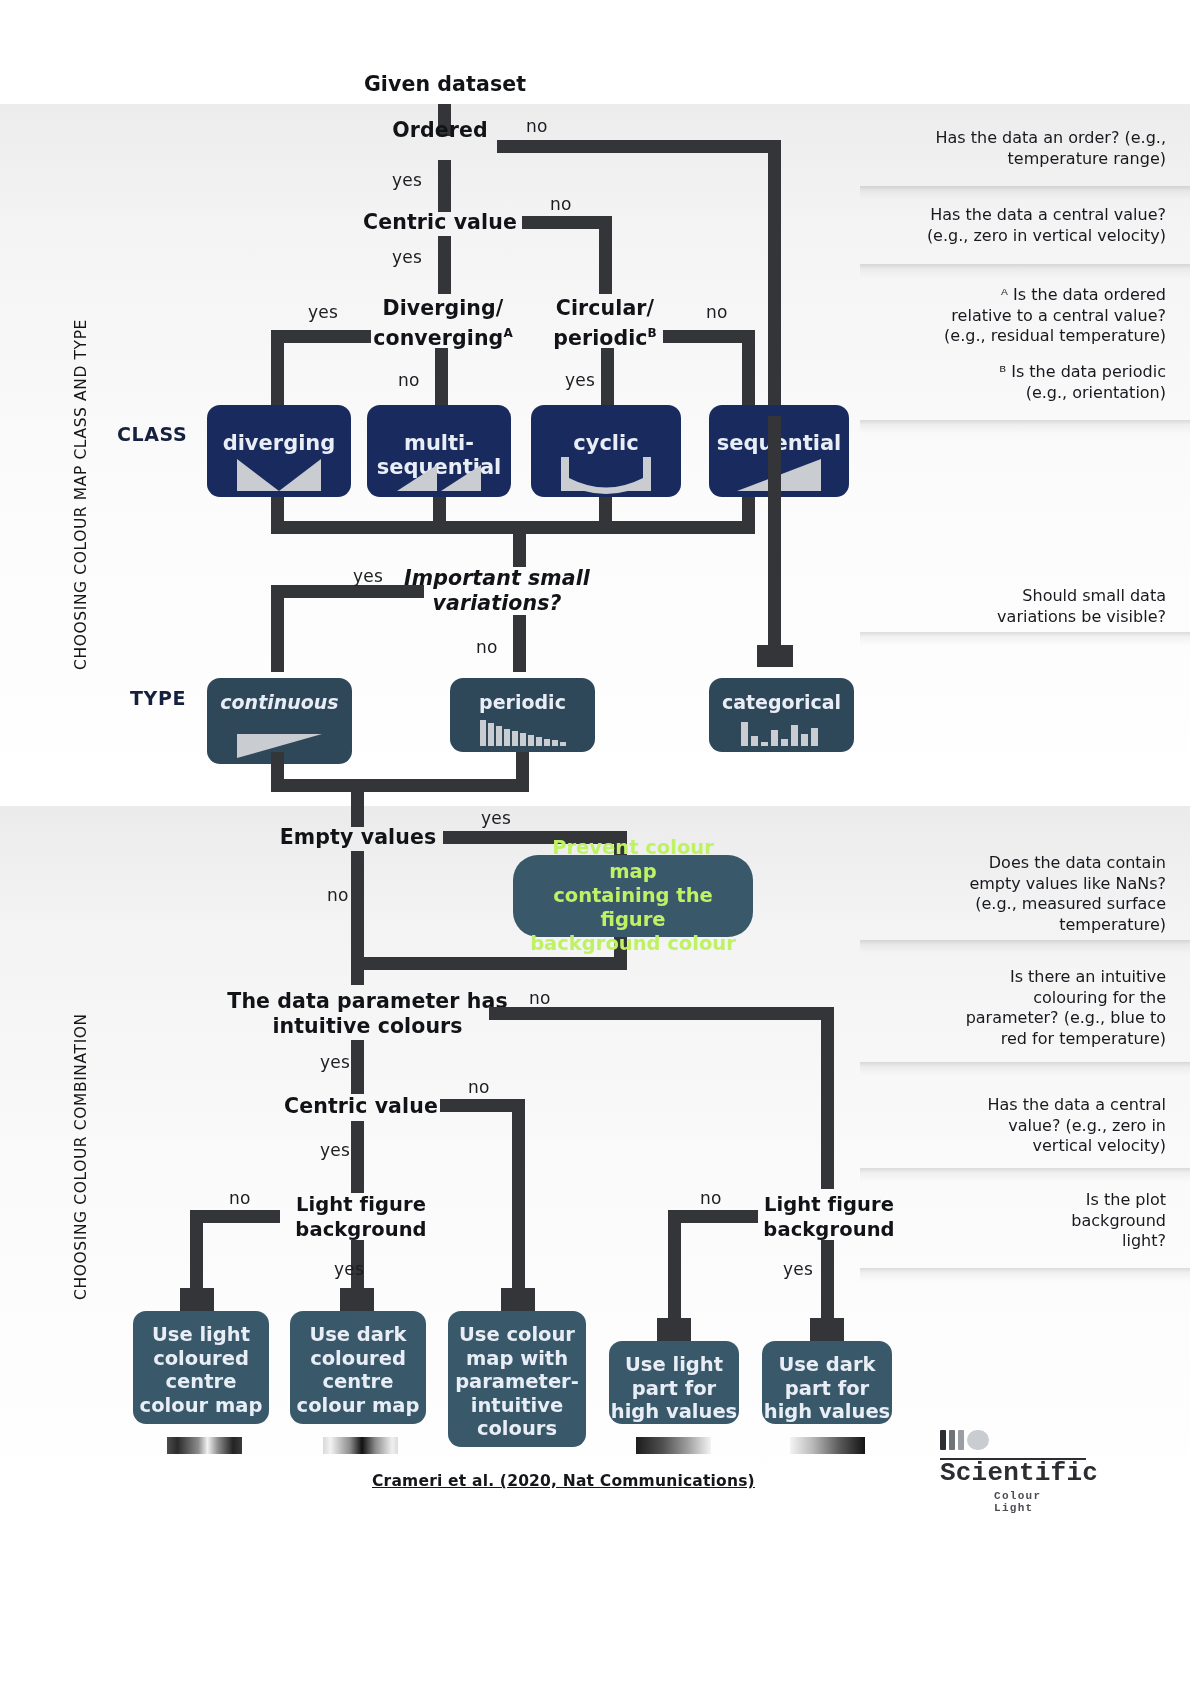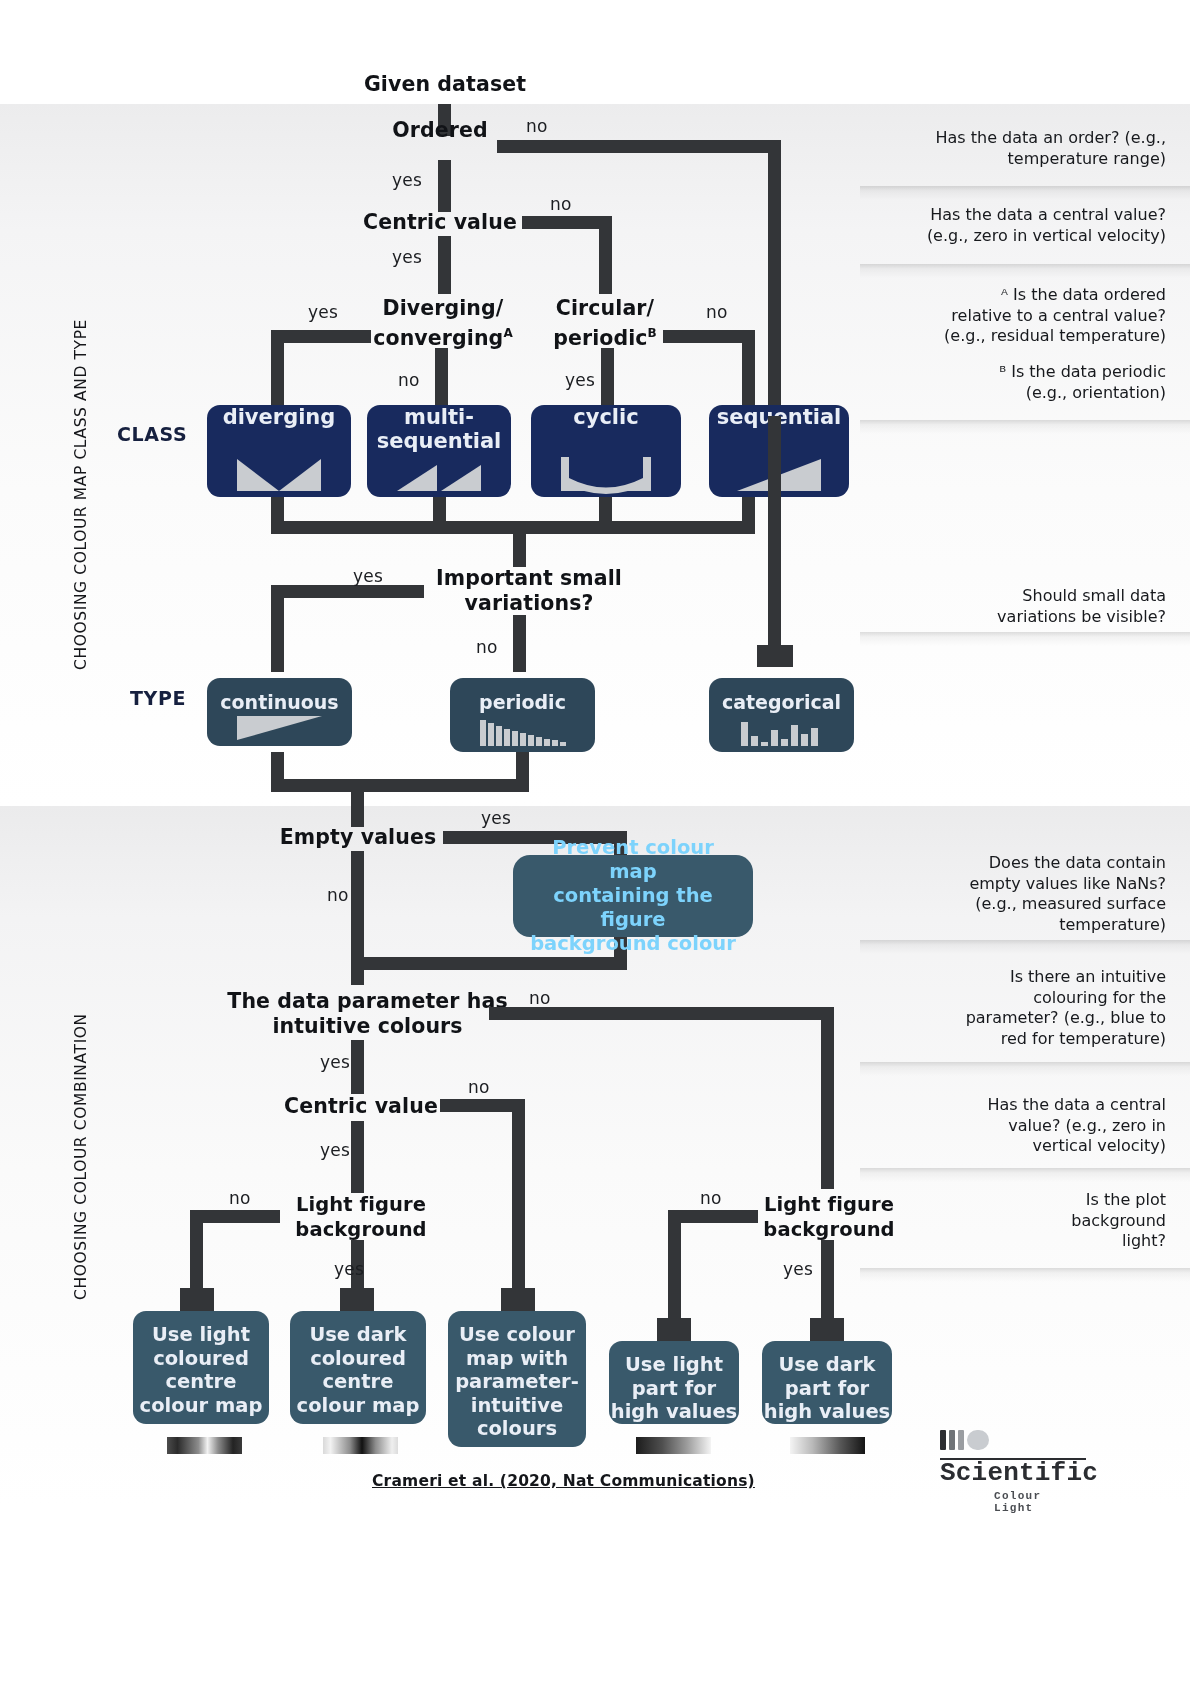--- a/index.html
+++ b/index.html
@@ -51,32 +51,32 @@
     position:absolute;border-radius:13px;
     display:flex;flex-direction:column;align-items:center;
     color:#e9eef6;font-weight:bold;text-align:center;
     overflow:hidden;
   }
   .node .nlabel{white-space:pre-line;}
   .node.class{background:#182a5e;}
   .node.type{background:#2e4759;}
   .node.result{background:#39596b;}
 
-  .class .nlabel{font-size:21px;line-height:24px;}
+  .class .nlabel{font-size:21px;line-height:24px;padding-top:14px;margin-top:12px;}
   .type  .nlabel{font-size:19px;line-height:22px;padding-top:13px;}
   .result .nlabel{font-size:19.5px;line-height:23.5px;padding-top:12px;}
 
   
   .glyph{position:absolute;left:0;right:0;bottom:0;height:46px;}
   .glyph svg{display:block;width:100%;height:100%;}
 
   
   .hint{
-    position:absolute;background:#39596b;border-radius:17px;
-    color:#7dd3fc;font-weight:bold;font-size:19.5px;line-height:24px;
+    position:absolute;background:#39596b;border-radius:25px;
+    color:#bef264;font-weight:bold;font-size:19.5px;line-height:24px;
     text-align:center;display:flex;align-items:center;justify-content:center;
     white-space:pre-line;padding:0 14px;box-sizing:border-box;
   }
 
   
   .note{
     position:absolute;right:24px;width:306px;text-align:right;
     font-size:16px;line-height:20.5px;color:#17191d;white-space:pre-line;
   }
 
@@ -206,33 +206,33 @@
   <div class="ln" style="left:271px;top:497px;width:13px;height:36px;"></div>
   <div class="ln" style="left:433px;top:497px;width:13px;height:36px;"></div>
   <div class="ln" style="left:599px;top:497px;width:13px;height:36px;"></div>
   <div class="ln" style="left:742px;top:497px;width:13px;height:36px;"></div>
   <div class="ln" style="left:271px;top:521px;width:484px;height:13px;"></div>
   <div class="ln" style="left:513px;top:521px;width:13px;height:46px;"></div>
 
   <div class="ln" style="left:768px;top:416px;width:13px;height:233px;"></div>
   <div class="ln" style="left:757px;top:645px;width:36px;height:22px;"></div>
 
-  <div class="q" style="left:404px;top:566px;width:250px;">Important small
+  <div class="q" style="left:372px;top:566px;width:250px;font-style:italic;">Important small
 variations?</div>
 
   <div class="ln" style="left:271px;top:585px;width:153px;height:13px;"></div>
   <div class="ln" style="left:271px;top:585px;width:13px;height:87px;"></div>
   <div class="edge" style="left:353px;top:566px;">yes</div>
 
   <div class="ln" style="left:513px;top:615px;width:13px;height:57px;"></div>
   <div class="edge" style="left:476px;top:637px;">no</div>
 
   <div class="rowcap" style="left:130px;top:687px;">TYPE</div>
 
-  <div class="node type" style="left:207px;top:678px;width:145px;height:68px;">
+  <div class="node type" style="left:207px;top:678px;width:145px;height:86px;font-style:italic;">
     <div class="nlabel">continuous</div>
     <div class="glyph" style="height:36px;">
       <svg viewBox="0 0 145 36" preserveAspectRatio="none">
         <polygon points="30,6 115,6 30,30" fill="#c9ccd0"></polygon>
       </svg>
     </div>
   </div>
 
   <div class="node type" style="left:450px;top:678px;width:145px;height:74px;">
     <div class="nlabel">periodic</div>

